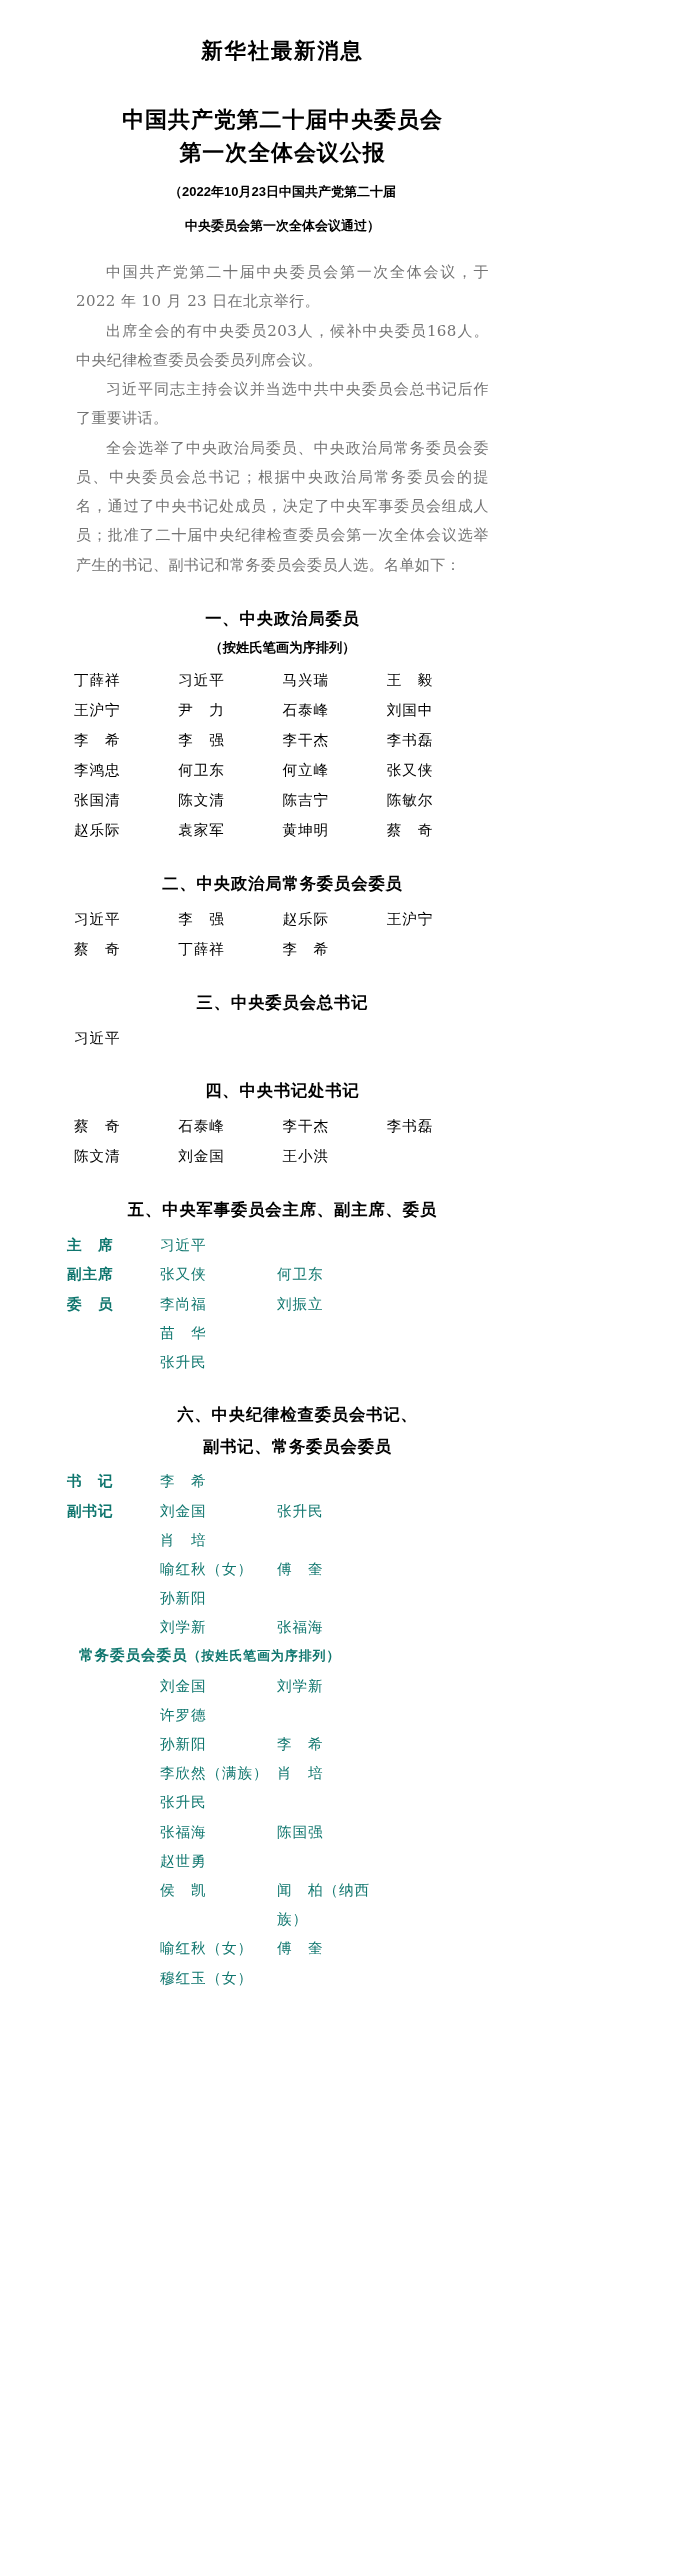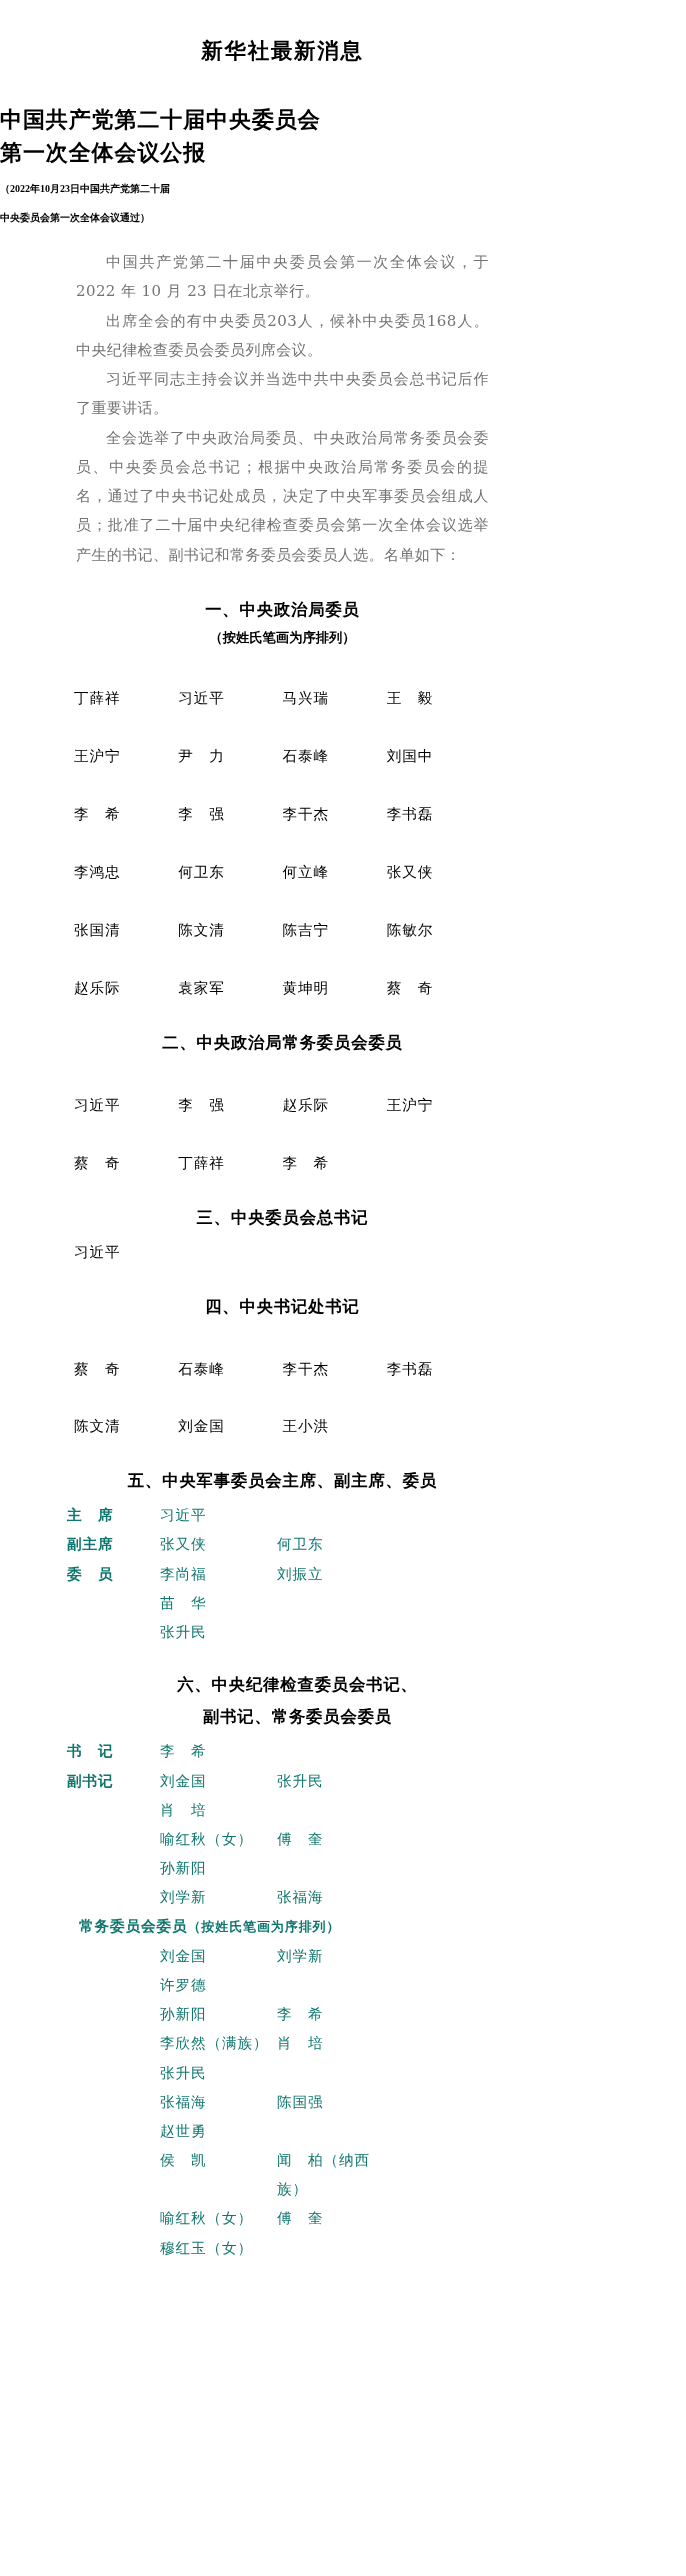--- a/index.html
+++ b/index.html
@@ -26,34 +26,35 @@
     font-family: "DejaVu Serif", "Liberation Serif", serif;
     font-weight: bold;
     font-size: 21.5px;
     letter-spacing: 1.7px;
     padding-top: 36px;
     padding-bottom: 5.2px;
     color: #000;
   }
 
   .title-block {
+    text-align: center;
     padding-top: 33px;
   }
   .doc-title {
     font-family: "DejaVu Serif", "Liberation Serif", serif;
     font-weight: bold;
     font-size: 22px;
     line-height: 1.5;
     letter-spacing: 0.9px;
     color: #000;
   }
   .doc-subtitle {
-    font-family: Liberation Serif, serif;
-    font-weight: bold;
-    font-size: 10px;
+    font-family: Liberation Sans, sans-serif;
+    font-weight: bold;
+    font-size: 13px;
     line-height: 1.65;
     margin-top: 12px;
     color: #000;
   }
 
   .body-block {
     margin: 22px 76px 0 76px;
     font-family: "DejaVu Serif", "Liberation Serif", serif;
     font-size: 15px;
     line-height: 1.95;
@@ -61,21 +62,21 @@
     color: #737373;
     text-align: justify;
   }
   .para {
     text-indent: 2em;
     margin: 0;
   }
 
   .sec-head {
     text-align: center;
-    font-family: Liberation Sans, sans-serif;
+    font-family: Liberation Serif, serif;
     font-weight: bold;
     font-size: 16.3px;
     letter-spacing: 0.9px;
     margin: 26px 0 6.9px 0;
     color: #000;
     line-height: 1.6;
   }
   .sec-head.two-line { line-height: 1.55; padding-left: 30px; }
   .sec-note {
     text-align: center;
@@ -93,21 +94,20 @@
     letter-spacing: 0.9px;
     color: #000;
   }
   .name-row {
     display: flex;
     line-height: 2.05;
   }
   .name-cell {
     width: 25%;
     box-sizing: border-box;
-    margin-top: 28px;
   }
   .name-grid.c4 .name-cell { width: 25%; }
 
   .single-name {
     margin: 3.4px 74px 0 74px;
     font-family: "DejaVu Serif", "Liberation Serif", serif;
     font-size: 14.6px;
     letter-spacing: 0.9px;
     line-height: 2.05;
     color: #000;

